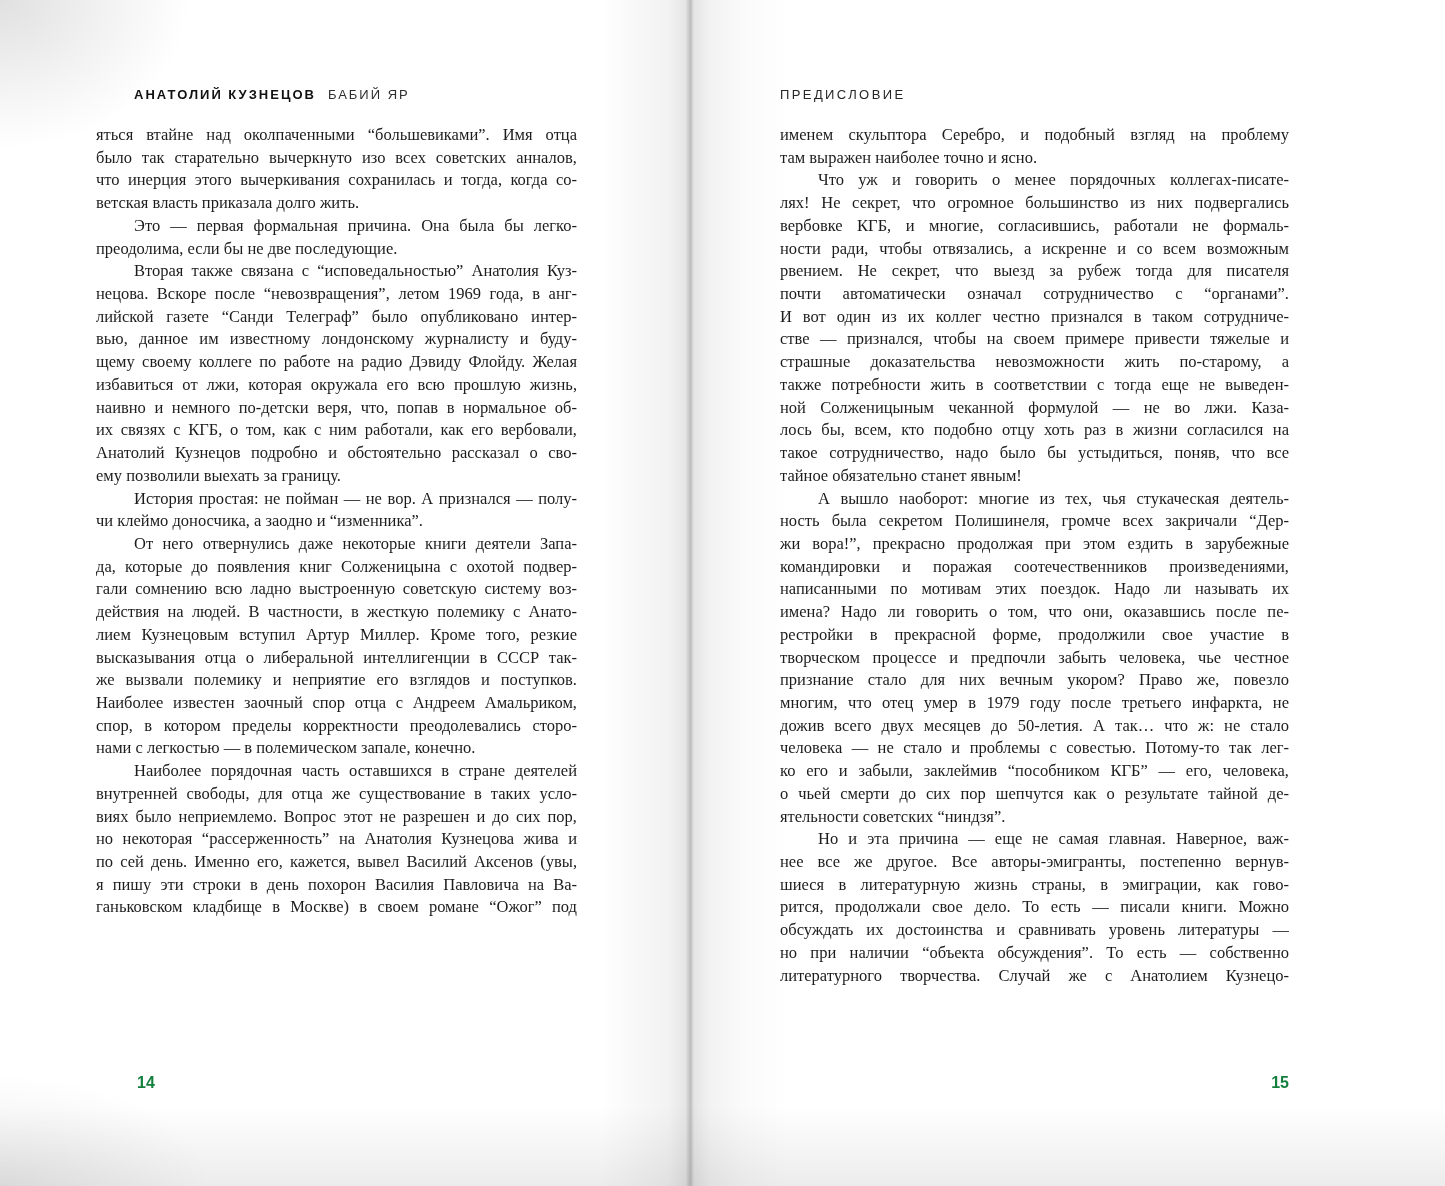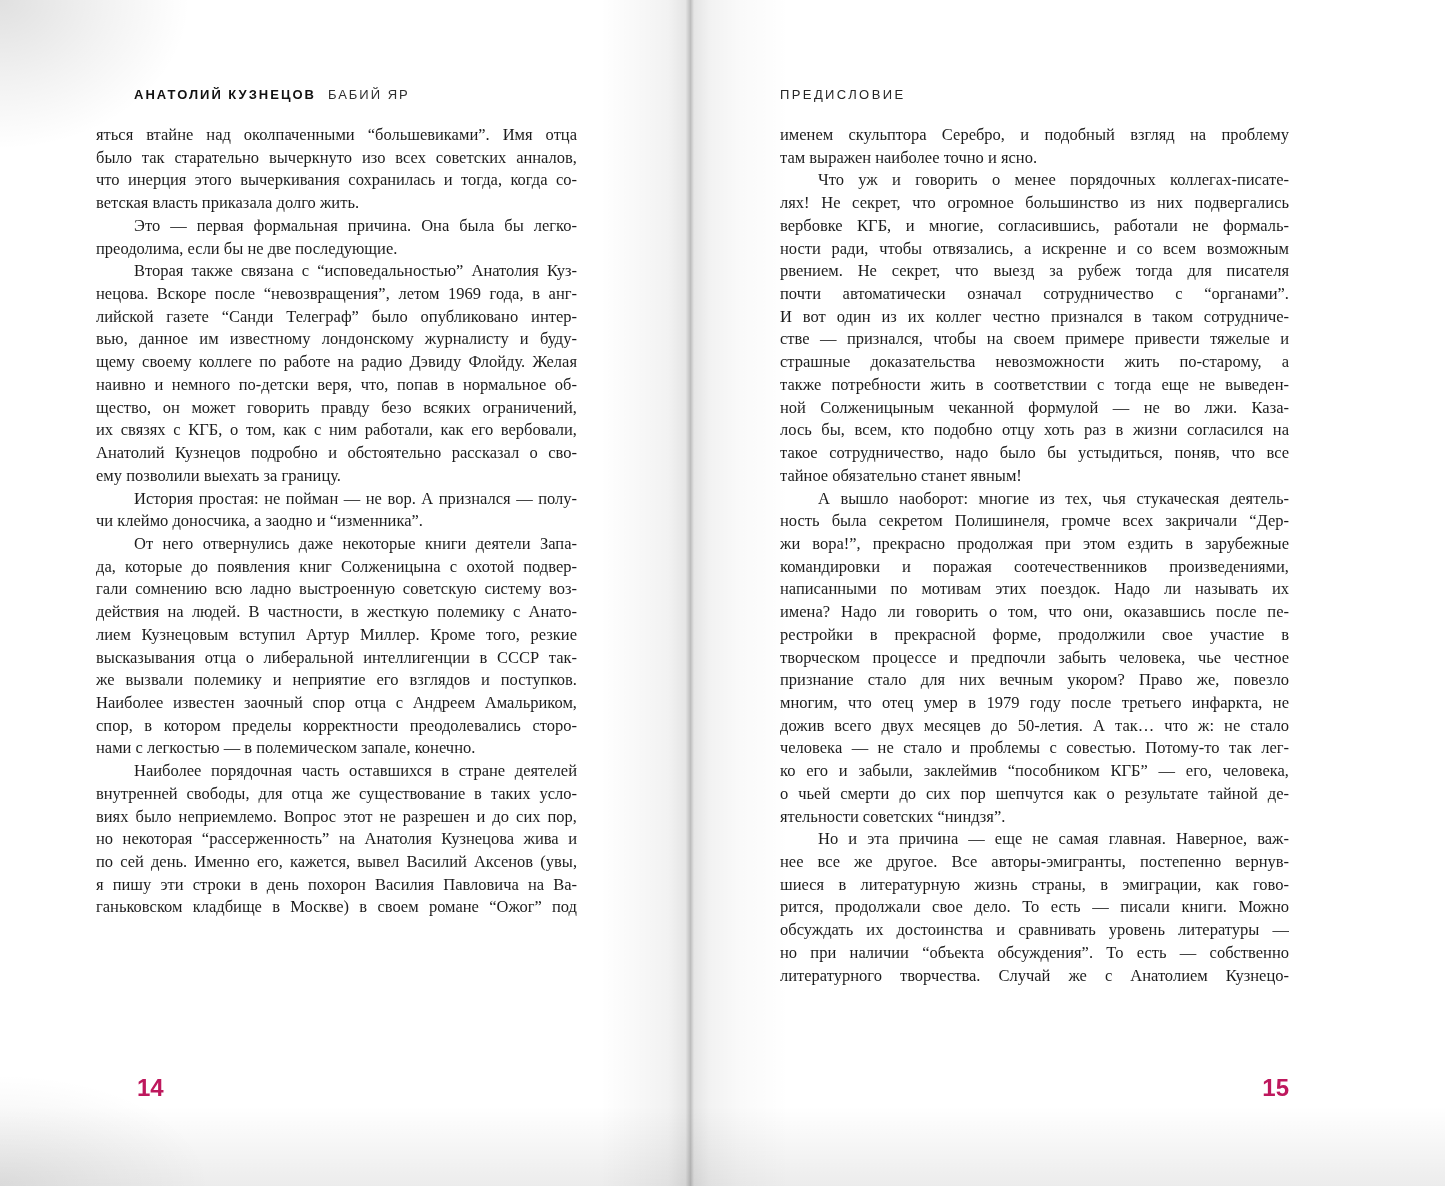--- a/index.html
+++ b/index.html
@@ -44,21 +44,21 @@
     text-align:justify; text-align-last:justify;
     overflow:hidden; white-space:normal;
   }
   .line.pend { text-align-last:left; }
   .line.indent { text-indent:38px; }
 
   
   .page-number {
     position:absolute; top:1074px;
     font-family:"Liberation Sans", sans-serif;
-    font-weight:700; font-size:24px; color:#be185d;
+    font-weight:700; font-size:16px; color:#15803d;
   }
   #folio-left  { left:137px; }
   #folio-right { left:780px; width:509px; text-align:right; }
 
   
   .shade { position:absolute; pointer-events:none; }
   #gutter-shadow {
     left:600px; top:0; width:190px; height:100%;
     background:linear-gradient(90deg,
       rgba(0,0,0,0)    0%,
@@ -99,22 +99,22 @@
         <div class="line">было так старательно вычеркнуто изо всех советских анналов,</div>
         <div class="line">что инерция этого вычеркивания сохранилась и тогда, когда со-</div>
         <div class="line pend">ветская власть приказала долго жить.</div>
         <div class="line indent">Это — первая формальная причина. Она была бы легко-</div>
         <div class="line pend">преодолима, если бы не две последующие.</div>
         <div class="line indent">Вторая также связана с “исповедальностью” Анатолия Куз-</div>
         <div class="line">нецова. Вскоре после “невозвращения”, летом 1969 года, в анг-</div>
         <div class="line">лийской газете “Санди Телеграф” было опубликовано интер-</div>
         <div class="line">вью, данное им известному лондонскому журналисту и буду-</div>
         <div class="line">щему своему коллеге по работе на радио Дэвиду Флойду. Желая</div>
+        <div class="line">избавиться от лжи, которая окружала его всю прошлую жизнь,</div>
         <div class="line">наивно и немного по-детски веря, что, попав в нормальное об-</div>
-        <div class="line">щество, он может говорить правду безо всяких ограничений,</div>
         <div class="line">их связях с КГБ, о том, как с ним работали, как его вербовали,</div>
         <div class="line">Анатолий Кузнецов подробно и обстоятельно рассказал о сво-</div>
         <div class="line pend">ему позволили выехать за границу.</div>
         <div class="line indent">История простая: не пойман — не вор. А признался — полу-</div>
         <div class="line pend">чи клеймо доносчика, а заодно и “изменника”.</div>
         <div class="line indent">От него отвернулись даже некоторые книги деятели Запа-</div>
         <div class="line">да, которые до появления книг Солженицына с охотой подвер-</div>
         <div class="line">гали сомнению всю ладно выстроенную советскую систему воз-</div>
         <div class="line">действия на людей. В частности, в жесткую полемику с Анато-</div>
         <div class="line">лием Кузнецовым вступил Артур Миллер. Кроме того, резкие</div>

